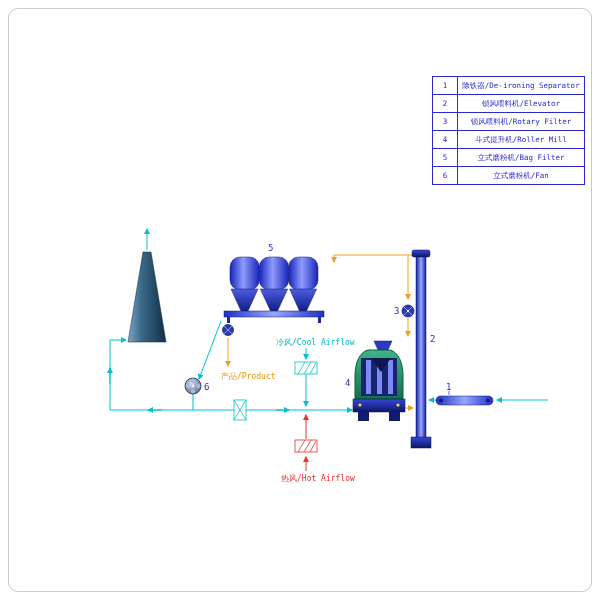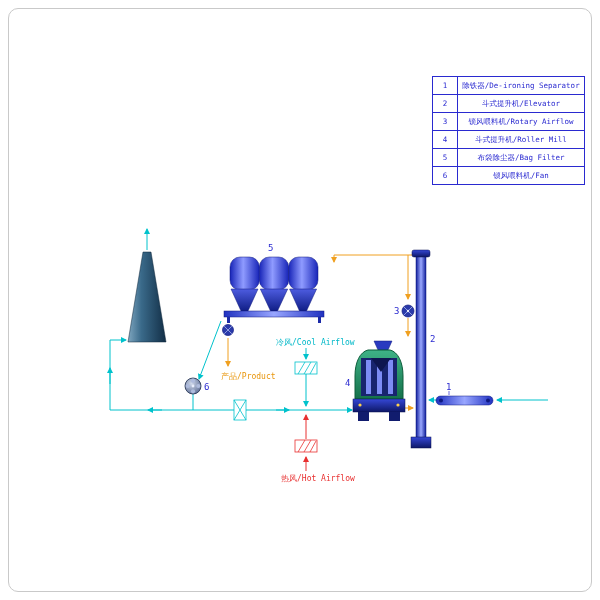--- a/index.html
+++ b/index.html
@@ -194,34 +194,34 @@
 
   <div class="legend">
     <table>
       <tbody>
           <tr>
         <td class="num">1</td>
         <td class="lbl">除铁器/De-ironing Separator</td>
       </tr>
       <tr>
         <td class="num">2</td>
-        <td class="lbl">斗式提升机/Elevator</td>
+        <td class="lbl">锁风喂料机/Elevator</td>
       </tr>
       <tr>
         <td class="num">3</td>
-        <td class="lbl">锁风喂料机/Rotary Airflow</td>
+        <td class="lbl">锁风喂料机/Rotary Filter</td>
       </tr>
       <tr>
         <td class="num">4</td>
         <td class="lbl">斗式提升机/Roller Mill</td>
       </tr>
       <tr>
         <td class="num">5</td>
-        <td class="lbl">布袋除尘器/Bag Filter</td>
+        <td class="lbl">立式磨粉机/Bag Filter</td>
       </tr>
       <tr>
         <td class="num">6</td>
-        <td class="lbl">锁风喂料机/Fan</td>
+        <td class="lbl">立式磨粉机/Fan</td>
       </tr>
     </tbody>
       </table>
   </div>
 </div>
 
 </body></html>

